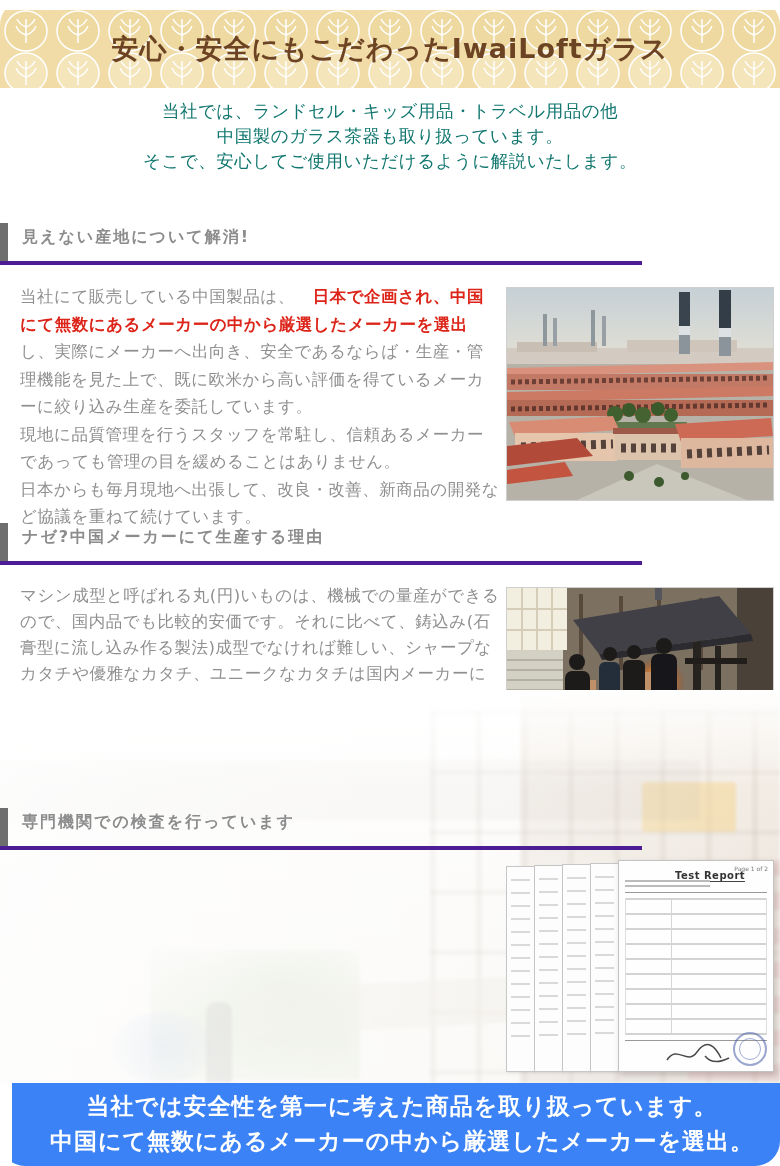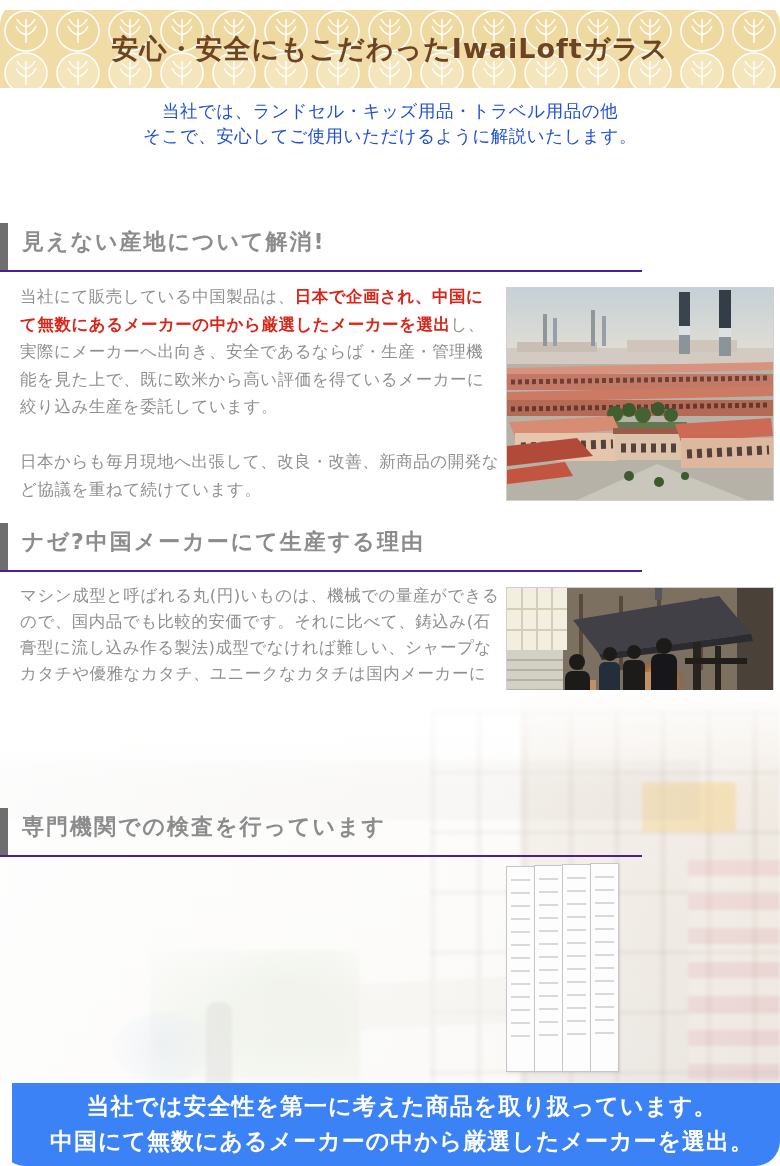--- a/index.html
+++ b/index.html
@@ -6,33 +6,33 @@
   .page{position:relative;width:780px;height:1166px;background:#ffffff;overflow:hidden;
         font-family:"DejaVu Sans",sans-serif;border-radius:25px;}
 
   
   .banner{position:absolute;top:10px;left:0;width:780px;height:78px;}
   .banner svg{position:absolute;left:0;top:0;width:100%;height:100%;display:block;}
   .banner-title{position:absolute;left:0;top:0;width:100%;height:78px;line-height:78px;
         text-align:center;font-size:27px;font-weight:bold;color:#6d4423;letter-spacing:1px;}
 
   
-  .intro{position:absolute;top:99px;left:0;width:780px;text-align:center;color:#1d4ed8;
+  .intro{position:absolute;top:99px;left:0;width:780px;text-align:center;color:#0f766e;
         font-size:17.5px;line-height:25px;letter-spacing:.5px;}
 
   
   .sec-head{position:absolute;left:0;width:642px;box-sizing:border-box;
-        padding:9px 0 13px 22px;border-bottom:2px solid #4c1d95;color:#8c8c8c;
-        font-size:22px;font-weight:bold;letter-spacing:2px;}
+        padding:9px 0 13px 22px;border-bottom:4px solid #4c1d95;color:#8c8c8c;
+        font-size:16px;font-weight:bold;letter-spacing:2px;}
   .sec-head::before{content:"";position:absolute;left:0;top:5px;bottom:0;width:8px;background:#6e6e6e;}
 
   
   .para{position:absolute;left:20px;width:480px;margin:0;color:#8f8f8f;
         font-size:16.5px;line-height:27.5px;letter-spacing:.5px;}
-  .em{color:#dc2419;font-weight:bold;}
+  .em{color:#dc2419;font-weight:bold;margin-left:18px;}
 
   
   .photo{position:absolute;border:1px solid #cfcfcf;background:#fff;}
   .photo svg{display:block;width:100%;height:100%;}
 
   
   .bgphoto{position:absolute;left:0;top:690px;width:780px;height:393px;overflow:hidden;
         background:linear-gradient(180deg,#ffffff,#f6f4ef 40%,#f0ede6);}
   .bgp{position:absolute;}
   .soft{filter:blur(1.5px);}
@@ -116,29 +116,30 @@
           </g>
         </pattern>
       </defs>
       <rect width="780" height="78" fill="url(#bpat)"></rect>
     </svg>
     <div class="banner-title">安心・安全にもこだわったIwaiLoftガラス</div>
   </div>
 
   <div class="intro">
     <div>当社では、ランドセル・キッズ用品・トラベル用品の他</div>
+    <div>中国製のガラス茶器も取り扱っています。</div>
     <div>そこで、安心してご使用いただけるように解説いたします。</div>
   </div>
 
   <div class="sec-head" style="top:218px">
     <span>見えない産地について解消!</span>
   </div>
   <p class="para" style="top:283px">
     <span>当社にて販売している中国製品は、</span><span class="em">日本で企画され、中国にて無数にあるメーカーの中から厳選したメーカーを選出</span><span>し、実際にメーカーへ出向き、安全であるならば・生産・管理機能を見た上で、既に欧米から高い評価を得ているメーカーに絞り込み生産を委託しています。</span><br>
-    <br>
+    <span>現地に品質管理を行うスタッフを常駐し、信頼あるメーカーであっても管理の目を緩めることはありません。</span><br>
     <span>日本からも毎月現地へ出張して、改良・改善、新商品の開発など協議を重ねて続けています。</span>
   </p>
   <div class="photo" style="left:506px;top:287px;width:266px;height:212px">
     <svg viewBox="0 0 266 212" preserveAspectRatio="none">
       <defs>
         <linearGradient id="fsky" x1="0" y1="0" x2="0" y2="1">
           <stop offset="0" stop-color="#c6d0d6"></stop>
             <stop offset="1" stop-color="#e6e1d4"></stop>
         </linearGradient>
       </defs>
@@ -287,20 +288,35 @@
       </div>
     <div class="rp-strip s2">
         <div class="tlines"></div>
       </div>
     <div class="rp-strip s3">
         <div class="tlines"></div>
       </div>
     <div class="rp-strip s4">
         <div class="tlines"></div>
       </div>
+    <div class="rp-main">
+      <div class="rp-pageinfo">Page 1 of 2</div>
+      <div class="rp-title">Test Report</div>
+      <div class="rp-headtext"></div>
+      <div class="rp-headrow"></div>
+      <div class="rp-body"></div>
+      <div class="rp-vline"></div>
+      <div class="rp-botline"></div>
+      <svg class="rp-sign" viewBox="0 0 72 24">
+        <path d="M2 18 C 12 2, 22 24, 32 10 S 50 4, 56 16 M40 14 q 8 10 24 2" stroke="#4a4a4a" stroke-width="1.5" fill="none"></path>
+      </svg>
+      <div class="rp-stamp">
+          <i></i>
+        </div>
+    </div>
   </div>
 
   <div class="footer">
     <div>当社では安全性を第一に考えた商品を取り扱っています。</div>
     <div>中国にて無数にあるメーカーの中から厳選したメーカーを選出。</div>
   </div>
 
 </div>
 
 </body></html>

